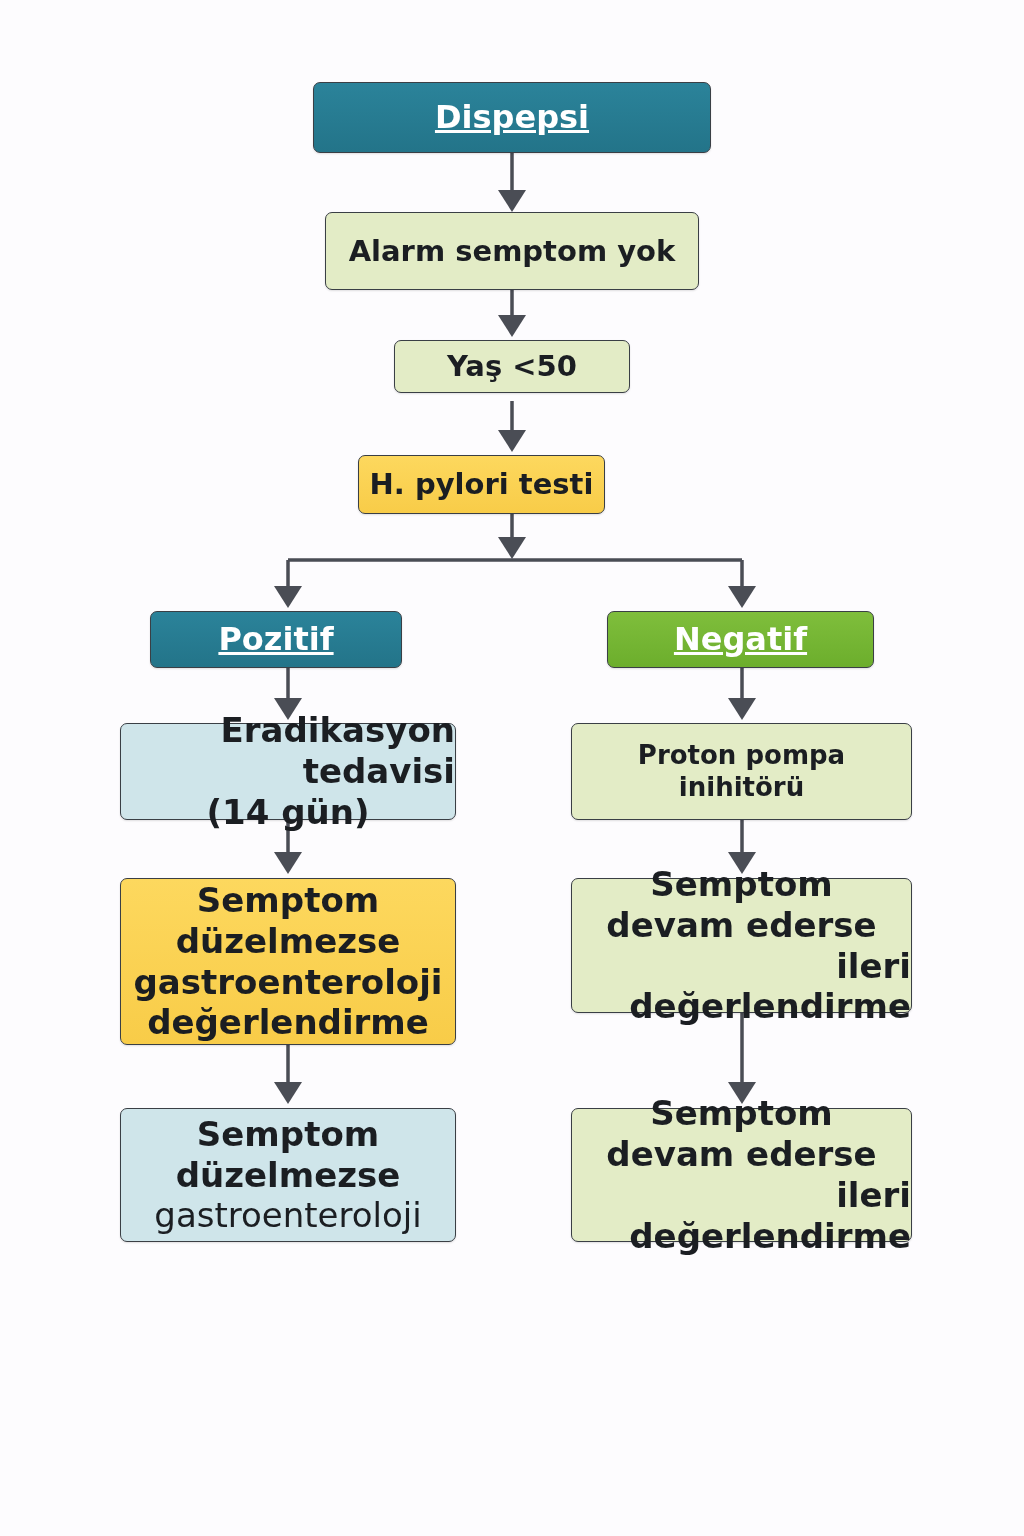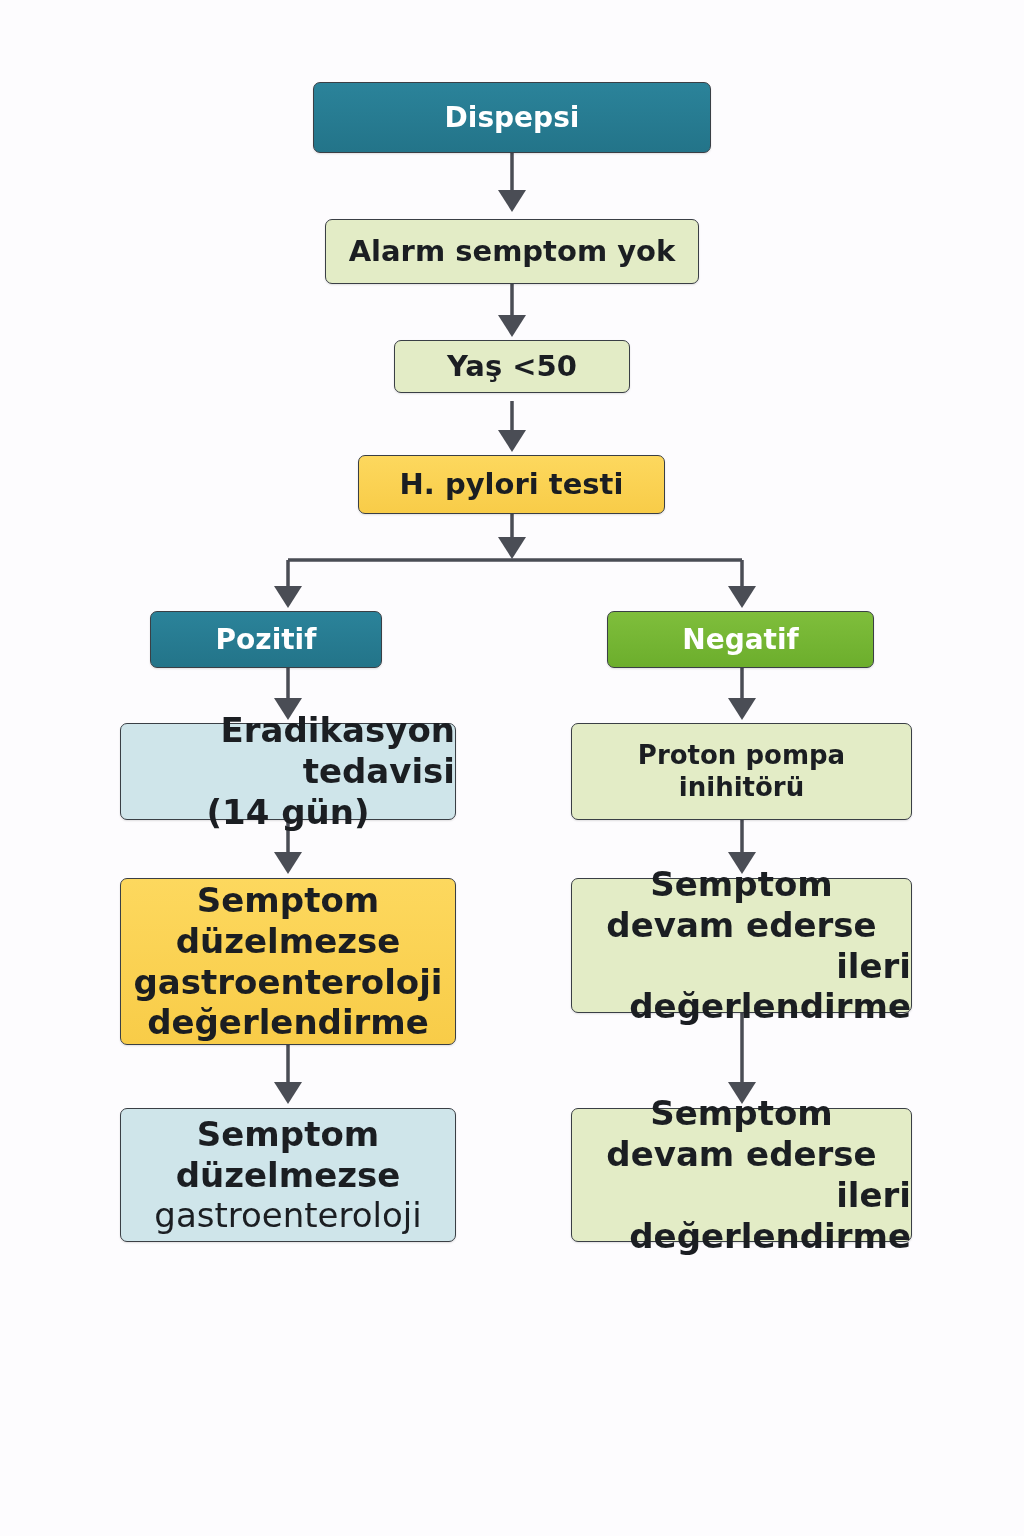--- a/index.html
+++ b/index.html
@@ -23,21 +23,21 @@
       text-align: center;
       color: #1b1e22;
       box-shadow: 0 1px 2px rgba(0,0,0,0.12);
     }
     .box .line { display: block; line-height: 1.2; }
     .teal { background: linear-gradient(#2b839a, #237489); color: #ffffff; }
     .green { background: linear-gradient(#7fbe3c, #6cae2c); color: #ffffff; }
     .lightgreen { background: #e3ecc6; }
     .yellow { background: linear-gradient(#fdd85e, #f8cc48); }
     .lightblue { background: #cfe5ea; }
-    .f-head { font-size: 28px; font-weight: bold; }
+    .f-head { font-size: 32px; font-weight: bold; text-decoration: underline; }
     .f-mid  { font-size: 29px; font-weight: bold; }
     .f-body { font-size: 26px; font-weight: bold; }
     .f-body2 { font-size: 34px; font-weight: bold; text-align: right; }
   </style>
 </head>
 <body>
 
 <svg id="canvas" width="1024" height="1536" viewBox="0 0 1024 1536">
   <defs>
     <marker id="arrowhead" markerWidth="10" markerHeight="10" refX="5" refY="5" orient="auto" markerUnits="userSpaceOnUse" viewBox="0 0 10 10">
@@ -71,33 +71,33 @@
       <polygon points="728,698 756,698 742,720"></polygon>
       <polygon points="728,852 756,852 742,874"></polygon>
       <polygon points="728,1082 756,1082 742,1104"></polygon>
     </g>
 </svg>
 
 <div class="box teal f-head" style="left:313px;top:82px;width:398px;height:71px;">
   <span class="line">Dispepsi</span>
 </div>
 
-<div class="box lightgreen f-mid" style="left:325px;top:219px;width:374px;height:65px;">
+<div class="box lightgreen f-mid" style="left:325px;top:212px;width:374px;height:78px;">
   <span class="line">Alarm semptom yok</span>
 </div>
 
 <div class="box lightgreen f-mid" style="left:394px;top:340px;width:236px;height:53px;">
   <span class="line">Yaş &lt;50</span>
 </div>
 
-<div class="box yellow f-mid" style="left:358px;top:455px;width:307px;height:59px;">
+<div class="box yellow f-mid" style="left:358px;top:455px;width:247px;height:59px;">
   <span class="line">H. pylori testi</span>
 </div>
 
-<div class="box teal f-head" style="left:150px;top:611px;width:232px;height:57px;">
+<div class="box teal f-head" style="left:150px;top:611px;width:252px;height:57px;">
   <span class="line">Pozitif</span>
 </div>
 
 <div class="box green f-head" style="left:607px;top:611px;width:267px;height:57px;">
   <span class="line">Negatif</span>
 </div>
 
 <div class="box lightblue f-body2" style="left:120px;top:723px;width:336px;height:97px;">
   <span class="line">Eradikasyon tedavisi</span>
   <span class="line">(14 gün)</span>

